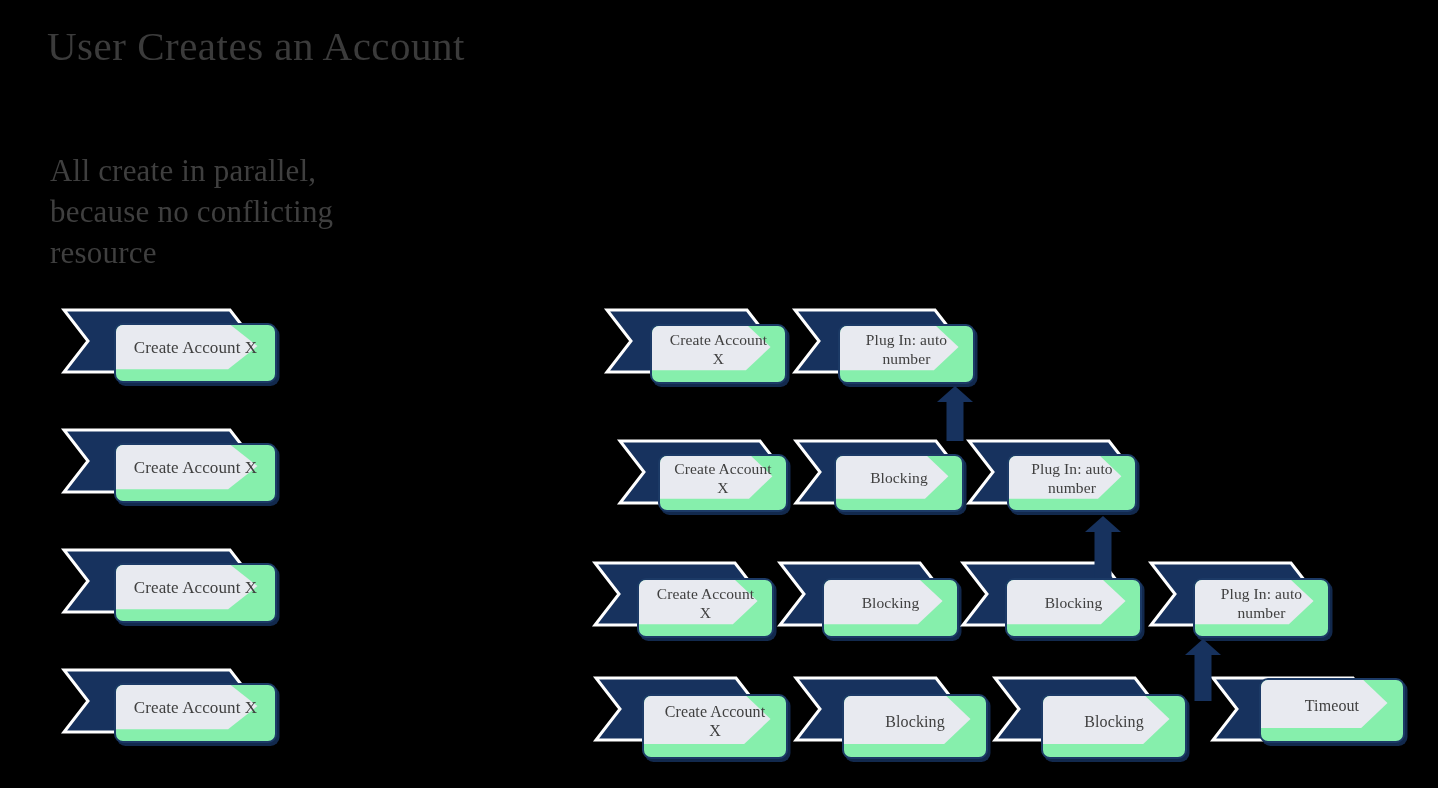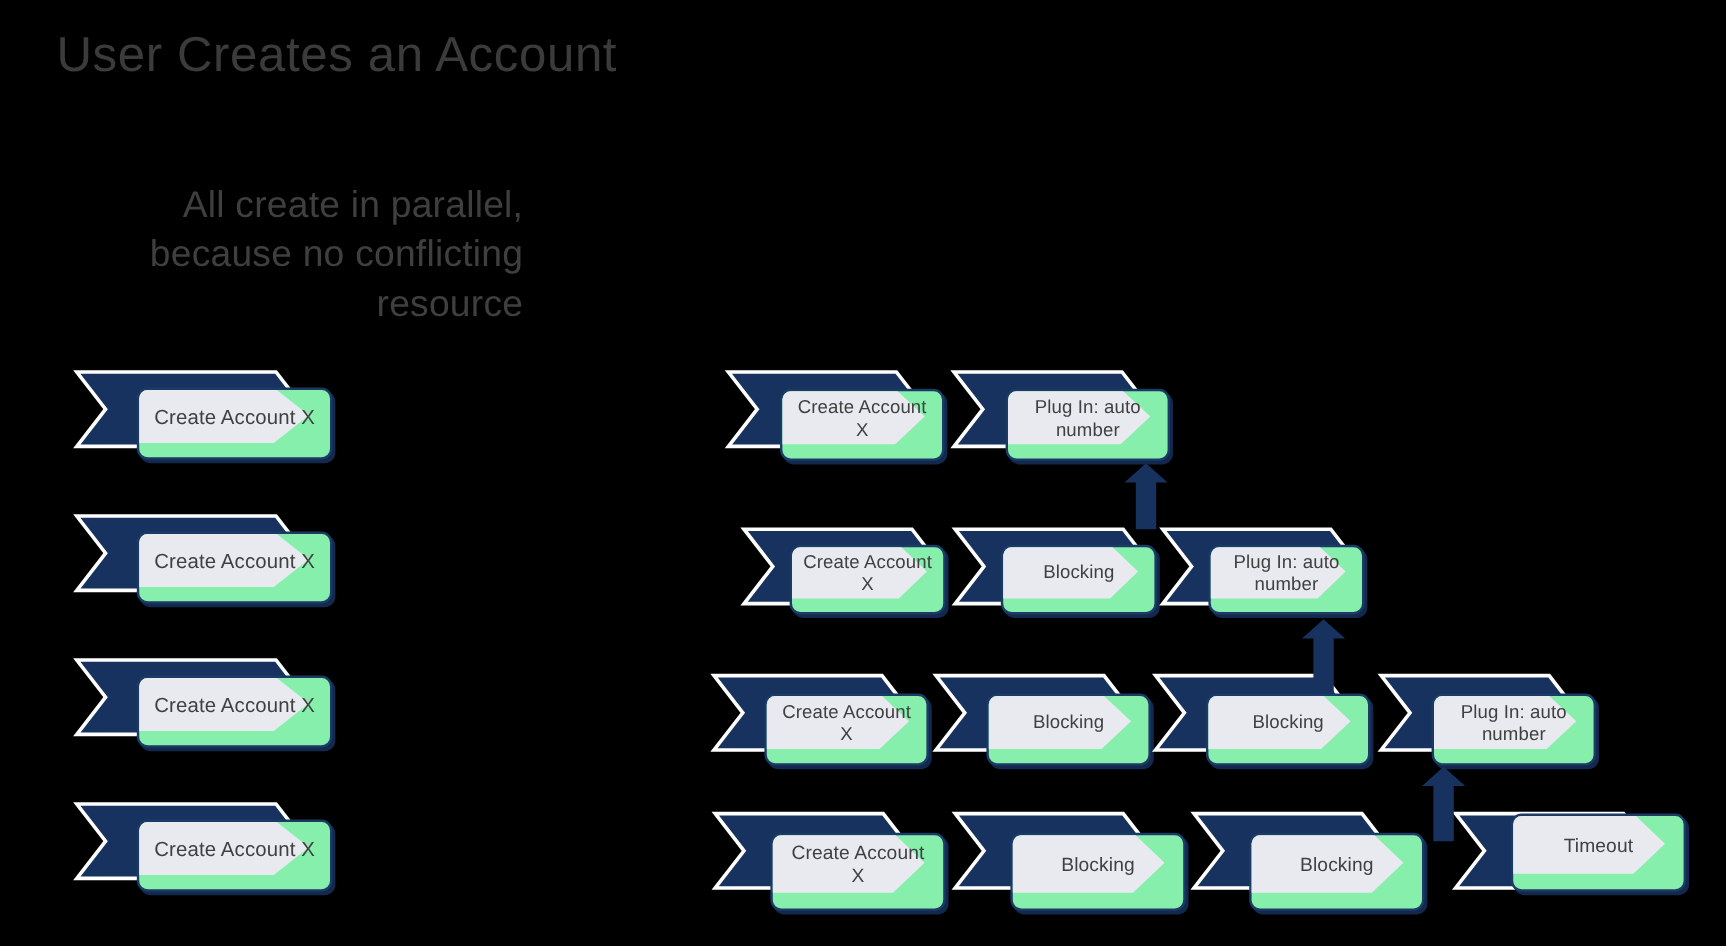--- a/index.html
+++ b/index.html
@@ -1,28 +1,28 @@
 <!DOCTYPE html>
 <html><head>
 <meta charset="utf-8">
 <style>
   html,body{margin:0;padding:0;background:#000;}
   .slide{
     position:relative;width:1438px;height:788px;background:#000000;
-    font-family:Liberation Sans, sans-serif;overflow:hidden;
+    font-family:Liberation Serif, serif;overflow:hidden;
   }
   .title{
     position:absolute;left:47px;top:22px;font-size:41px;font-weight:400;
     color:#3b3b3b;white-space:nowrap;letter-spacing:0.5px;
   }
   .note{
     position:absolute;font-size:31px;line-height:41px;color:#3f3f3f;
     white-space:pre-line;letter-spacing:0.2px;
   }
-  .note-left{left:16px;top:150px;width:420px;text-align:right;}
+  .note-left{left:50px;top:150px;width:420px;}
   .note-center{left:590px;top:118px;width:560px;}
   .note-right{left:997px;top:283px;width:430px;}
   .unit{position:absolute;}
   .chev{position:absolute;left:0;top:0;overflow:visible;}
   .pbox{
     position:absolute;border:2px solid #1c3a66;border-radius:9px;background:#86efac;
     box-shadow:2.5px 3px 0 #12294d;overflow:hidden;box-sizing:border-box;
   }
   .inner{position:absolute;left:-2px;top:-2px;}
   .plabel{

